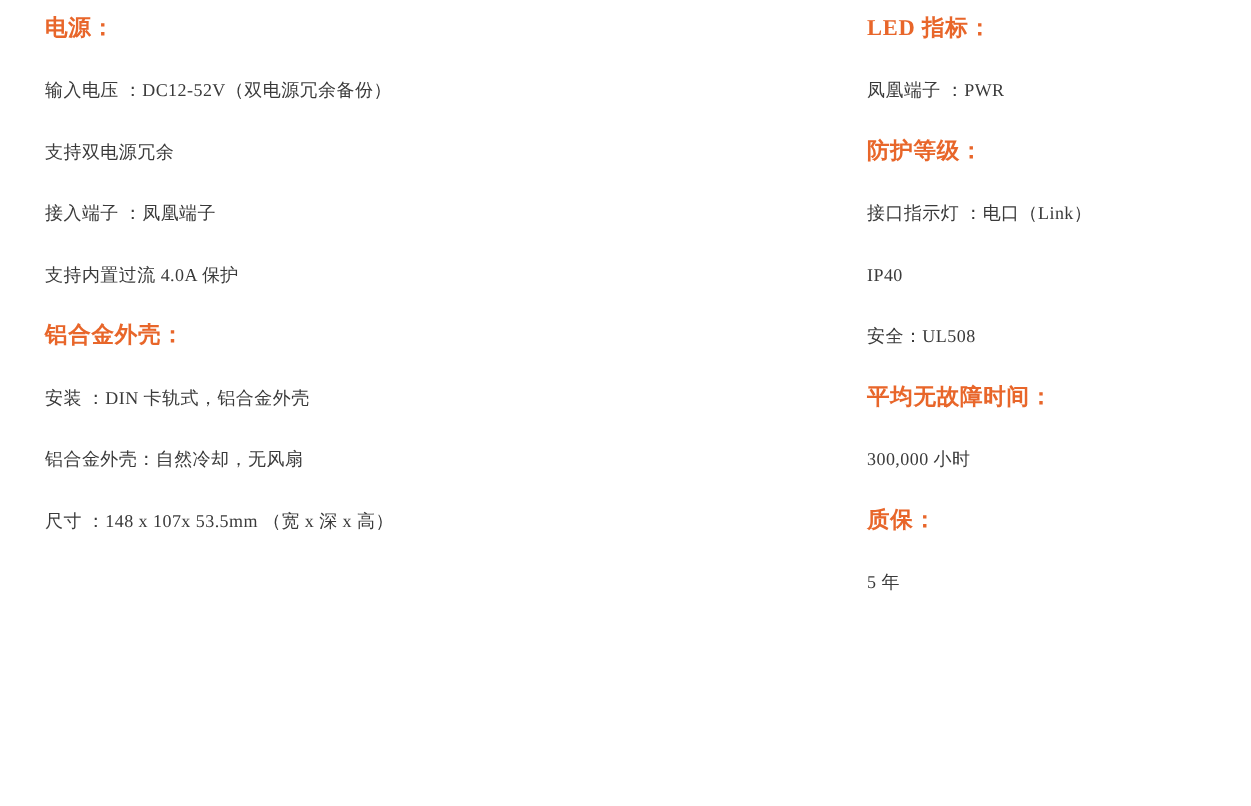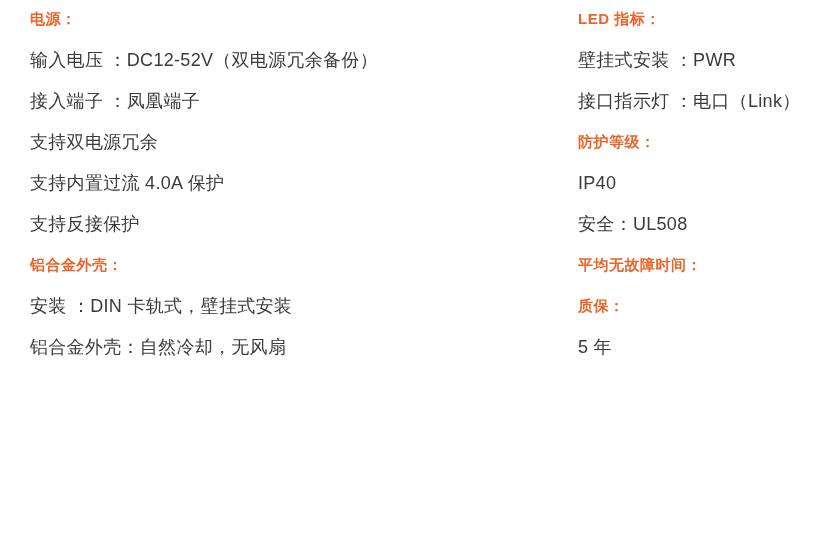--- a/index.html
+++ b/index.html
@@ -34,90 +34,94 @@
   }
   .section-heading {
     color: #E8662A;
     font-weight: bold;
     font-size: 15px;
     line-height: 18px;
     letter-spacing: 0.5px;
   }
   .spec-line {
     color: #3a3a3a;
-    font-size: 18px;
+    font-size: 12px;
     line-height: 18px;
     letter-spacing: 0.3px;
     white-space: nowrap;
   }
   
   .row {
     height: 41px;
     display: flex;
     align-items: flex-start;
     padding-top: 10px;
     box-sizing: border-box;
+    font-family: Liberation Serif, serif;
   }
 </style>
 </head>
 <body>
 
 <div class="spec-sheet">
 
   <div class="column column-left">
     <div class="row">
       <span class="section-heading">电源：</span>
     </div>
     <div class="row">
       <span class="spec-line">输入电压 ：DC12-52V（双电源冗余备份）</span>
     </div>
     <div class="row">
-      <span class="spec-line">接入端子 ：凤凰端子</span>
+      <span class="spec-line">支持双电源冗余</span>
     </div>
     <div class="row">
-      <span class="spec-line">支持双电源冗余</span>
+      <span class="spec-line">接入端子 ：凤凰端子</span>
     </div>
     <div class="row">
       <span class="spec-line">支持内置过流 4.0A 保护</span>
     </div>
     <div class="row">
-      <span class="spec-line">支持反接保护</span>
-    </div>
-    <div class="row">
       <span class="section-heading">铝合金外壳：</span>
     </div>
     <div class="row">
-      <span class="spec-line">安装 ：DIN 卡轨式，壁挂式安装</span>
+      <span class="spec-line">安装 ：DIN 卡轨式，铝合金外壳</span>
     </div>
     <div class="row">
       <span class="spec-line">铝合金外壳：自然冷却，无风扇</span>
+    </div>
+    <div class="row">
+      <span class="spec-line">尺寸 ：148 x 107x 53.5mm （宽 x 深 x 高）</span>
     </div>
   </div>
 
   <div class="column column-right">
     <div class="row">
       <span class="section-heading">LED 指标：</span>
     </div>
     <div class="row">
-      <span class="spec-line">壁挂式安装 ：PWR</span>
+      <span class="spec-line">凤凰端子 ：PWR</span>
+    </div>
+    <div class="row">
+      <span class="section-heading">防护等级：</span>
     </div>
     <div class="row">
       <span class="spec-line">接口指示灯 ：电口（Link）</span>
-    </div>
-    <div class="row">
-      <span class="section-heading">防护等级：</span>
     </div>
     <div class="row">
       <span class="spec-line">IP40</span>
     </div>
     <div class="row">
       <span class="spec-line">安全：UL508</span>
     </div>
     <div class="row">
       <span class="section-heading">平均无故障时间：</span>
+    </div>
+    <div class="row">
+      <span class="spec-line">300,000 小时</span>
     </div>
     <div class="row">
       <span class="section-heading">质保：</span>
     </div>
     <div class="row">
       <span class="spec-line">5 年</span>
     </div>
   </div>
 
 </div>

